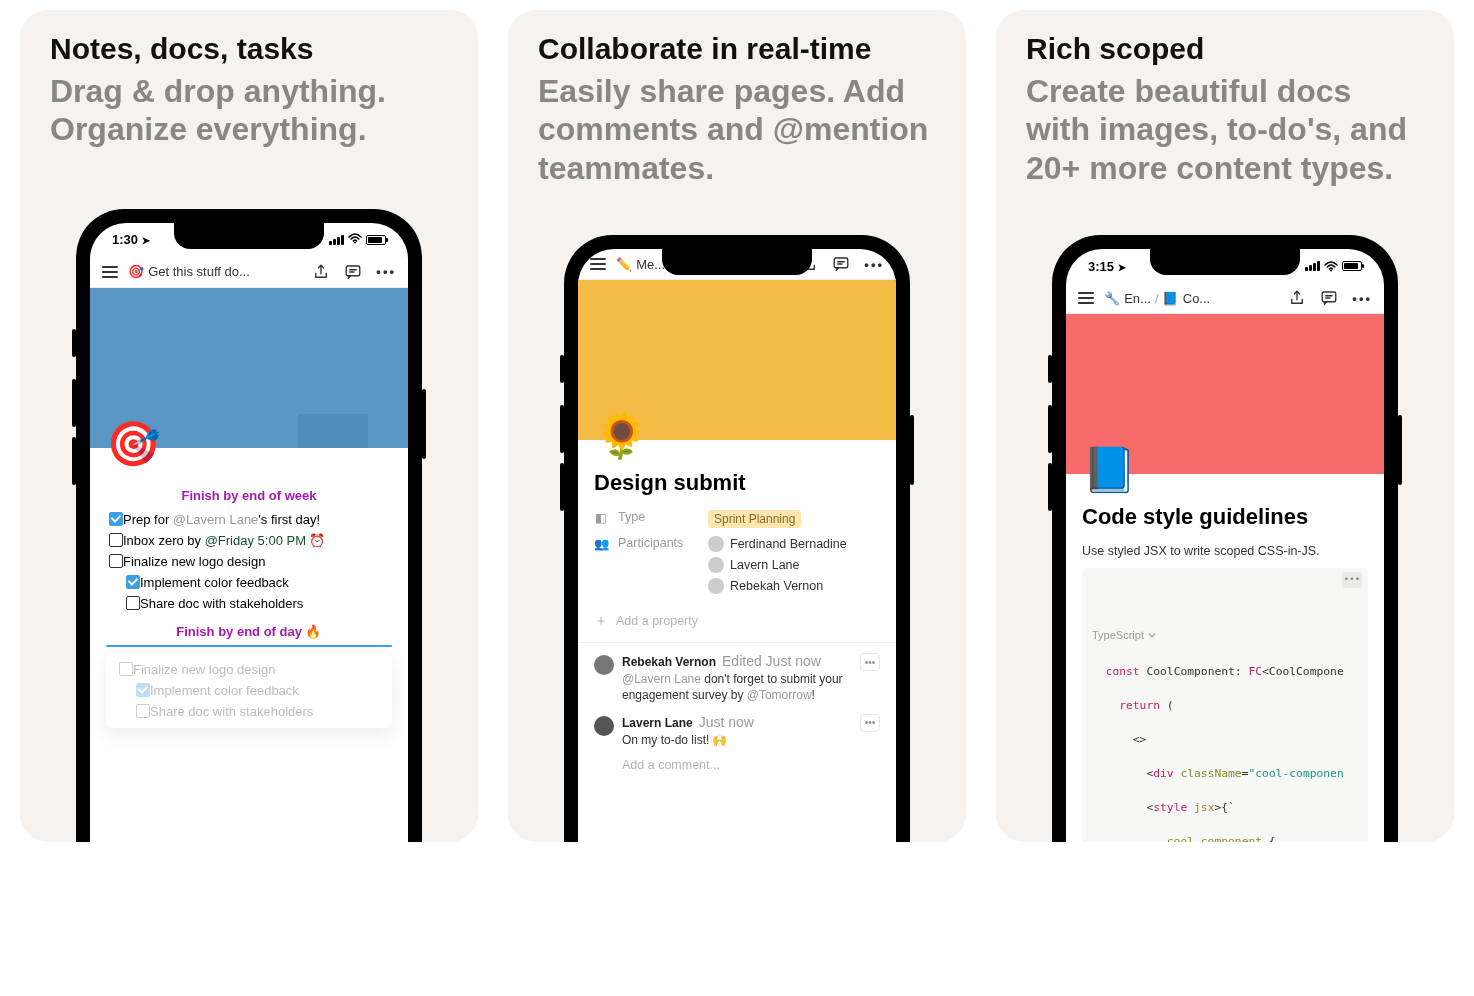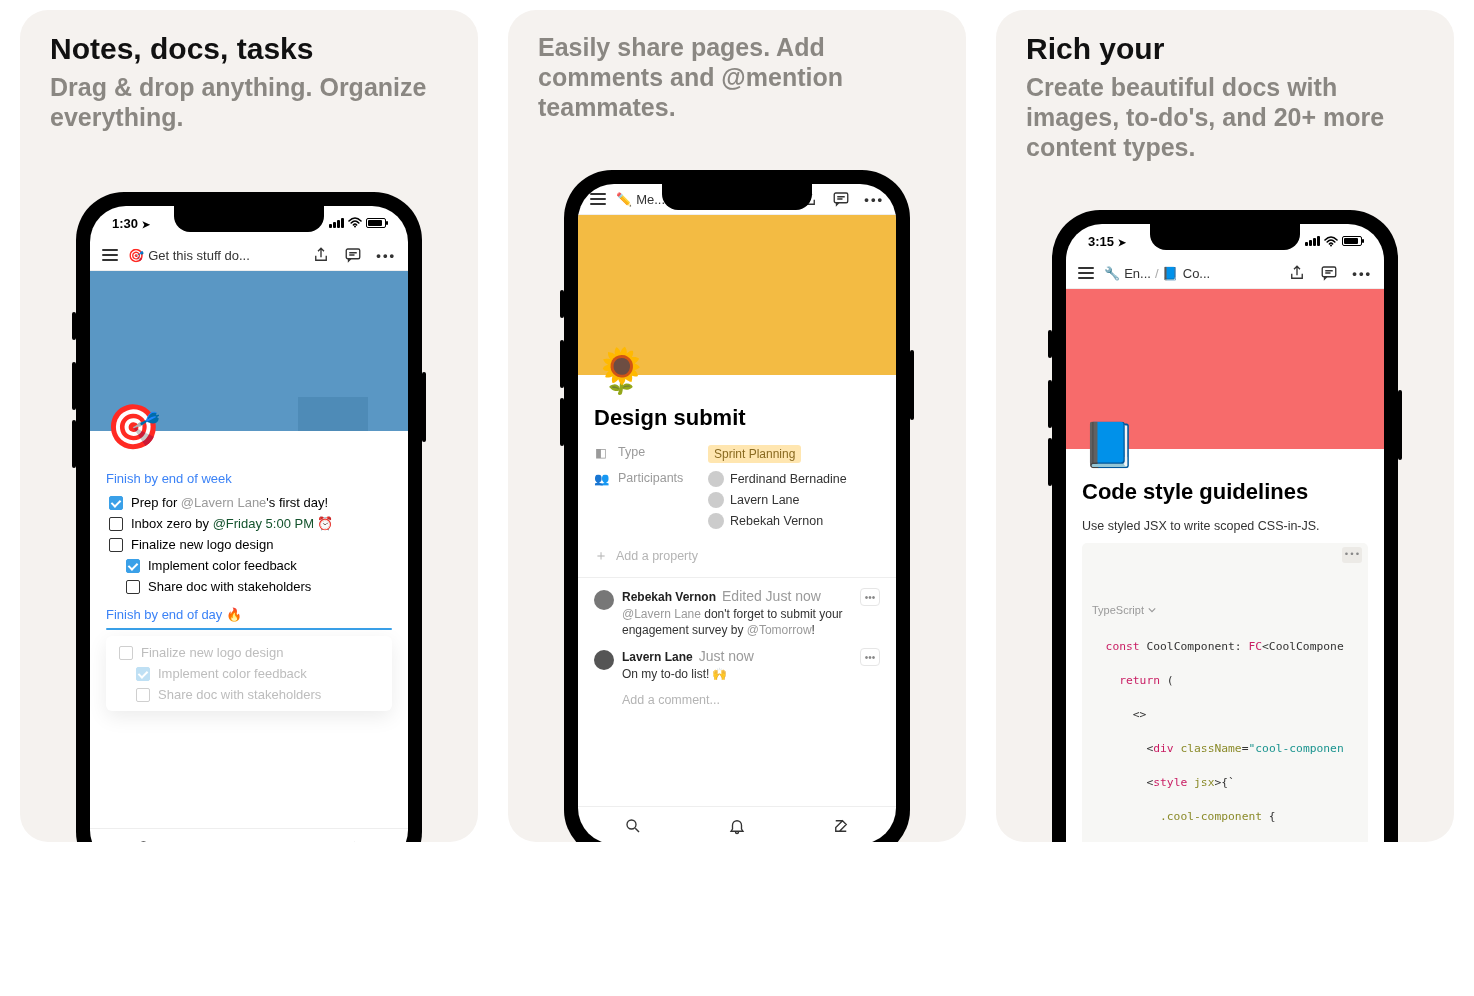--- a/index.html
+++ b/index.html
@@ -24,21 +24,21 @@
     overflow: hidden;
     position: relative;
   }
   .card-title {
     font-size: 30px;
     font-weight: 700;
     color: #111;
     margin-bottom: 6px;
   }
   .card-sub {
-    font-size: 25px;
+    font-size: 32px;
     font-weight: 600;
     color: #8a8782;
     line-height: 1.2;
     margin-bottom: 60px;
   }
   
   .phone {
     width: 346px;
     margin: 12px auto;
     background: #000;
@@ -109,22 +109,22 @@
   .cover { height:160px; position:relative; }
   .cover.blue { background:#5a97c4; }
   .cover.yellow { background:#f3bb43; }
   .cover.red { background:#f76b6b; }
   .cover-icon {
     position:absolute; left:16px; bottom:-22px; font-size:44px;
   }
   .page-body { padding: 30px 16px 8px 16px; flex:1; overflow:hidden; }
   .page-title { font-size:22px; font-weight:700; margin-bottom:14px; }
 
-  .section-h { font-size:13px; font-weight:400; margin:10px 0 6px; color:#3b82f6; }
-  .todo { display:flex; align-items:flex-end; gap:8px; font-size:13px; padding:3px 3px; }
+  .section-h { font-size:13px; font-weight:700; margin:10px 0 6px; color:#a21caf;text-align:center; }
+  .todo { display:flex; align-items:flex-start; gap:0; font-size:13px; padding:3px 3px; }
   .todo.indent { padding-left:20px; }
   .cb { width:14px; height:14px; border:1.6px solid #333; border-radius:2px; flex-shrink:0; display:flex; align-items:center; justify-content:center; }
   .cb.checked { background:#3aa0e8; border-color:#3aa0e8; }
   .cb.checked::after { content:""; width:4px; height:7px; border:solid #fff; border-width:0 2px 2px 0; transform:rotate(45deg); margin-top:-2px; }
   .mention { color:#9a9a9a; }
   .remind { color:#14532d; }
   .ghost-card {
     margin:6px 0 0 0; border-radius:6px; background:#fff;
     box-shadow:0 6px 20px rgba(0,0,0,0.08);
     padding:6px 10px; position:relative;
@@ -295,20 +295,21 @@
             </svg>
           <svg class="icon" viewBox="0 0 24 24">
               <path d="M5 19h14M5 5h9v0M14 5l5 5-9 9H5v-5l9-9z"></path>
             </svg>
         </div>
       </div>
     </div>
   </div>
 
   <div class="card">
+    <div class="card-title">Collaborate in real-time</div>
     <div class="card-sub">Easily share pages. Add comments and @mention teammates.</div>
 
     <div class="phone shift-up">
       <div class="side-btn side-left1"></div>
         <div class="side-btn side-left2"></div>
         <div class="side-btn side-left3"></div>
         <div class="side-btn side-right"></div>
       <div class="screen">
         <div class="notch"></div>
 
@@ -413,21 +414,21 @@
             </svg>
           <svg class="icon" viewBox="0 0 24 24">
               <path d="M5 19h14M5 5h9v0M14 5l5 5-9 9H5v-5l9-9z"></path>
             </svg>
         </div>
       </div>
     </div>
   </div>
 
   <div class="card">
-    <div class="card-title">Rich your</div>
+    <div class="card-title">Rich scoped</div>
     <div class="card-sub">Create beautiful docs with images, to-do's, and 20+ more content types.</div>
 
     <div class="phone shift-up">
       <div class="side-btn side-left1"></div>
         <div class="side-btn side-left2"></div>
         <div class="side-btn side-left3"></div>
         <div class="side-btn side-right"></div>
       <div class="screen">
         <div class="notch"></div>
         <div class="statusbar">

